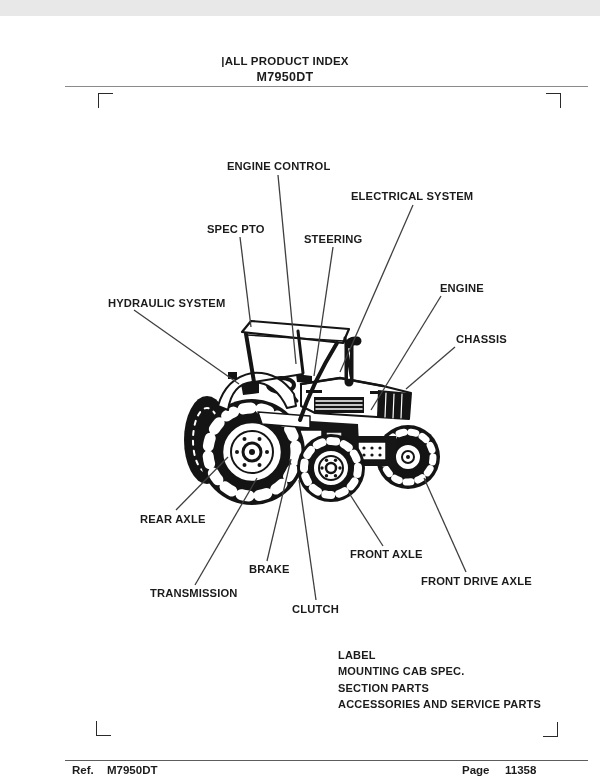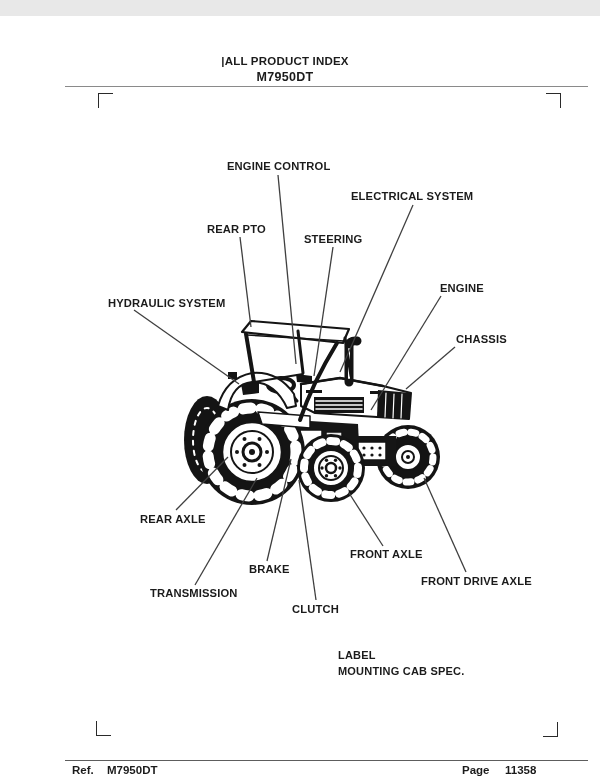--- a/index.html
+++ b/index.html
@@ -179,35 +179,37 @@
       <line x1="291" y1="443" x2="267" y2="545"></line>
       <line x1="257" y1="462" x2="195" y2="569"></line>
       <line x1="299" y1="464" x2="316" y2="584"></line>
       <line x1="349" y1="477" x2="383" y2="530"></line>
       <line x1="424" y1="462" x2="466" y2="556"></line>
     </g>
   </svg>
 
   <div class="part-label" style="left:227px;top:144px;">ENGINE CONTROL</div>
   <div class="part-label" style="left:351px;top:174px;">ELECTRICAL SYSTEM</div>
-  <div class="part-label" style="left:207px;top:207px;">REAR PTO</div>
+  <div class="part-label" style="left:207px;top:207px;">SPEC PTO</div>
   <div class="part-label" style="left:304px;top:217px;">STEERING</div>
   <div class="part-label" style="left:428px;top:266px;padding-left:12px;">ENGINE</div>
   <div class="part-label" style="left:108px;top:281px;">HYDRAULIC SYSTEM</div>
   <div class="part-label" style="left:456px;top:317px;">CHASSIS</div>
   <div class="part-label" style="left:140px;top:497px;">REAR AXLE</div>
   <div class="part-label" style="left:249px;top:547px;">BRAKE</div>
   <div class="part-label" style="left:150px;top:571px;">TRANSMISSION</div>
   <div class="part-label" style="left:292px;top:587px;">CLUTCH</div>
   <div class="part-label" style="left:350px;top:532px;">FRONT AXLE</div>
   <div class="part-label" style="left:421px;top:559px;">FRONT DRIVE AXLE</div>
 
   <div class="index-list">
     <div>LABEL</div>
     <div>MOUNTING CAB SPEC.</div>
+    <div>SECTION PARTS</div>
+    <div>ACCESSORIES AND SERVICE PARTS</div>
   </div>
 
   <div class="rule rule-bottom"></div>
   <div class="footer-text f-ref-label">Ref.</div>
   <div class="footer-text f-ref-value">M7950DT</div>
   <div class="footer-text f-page-label">Page</div>
   <div class="footer-text f-page-value">11358</div>
 
 </div>
 

